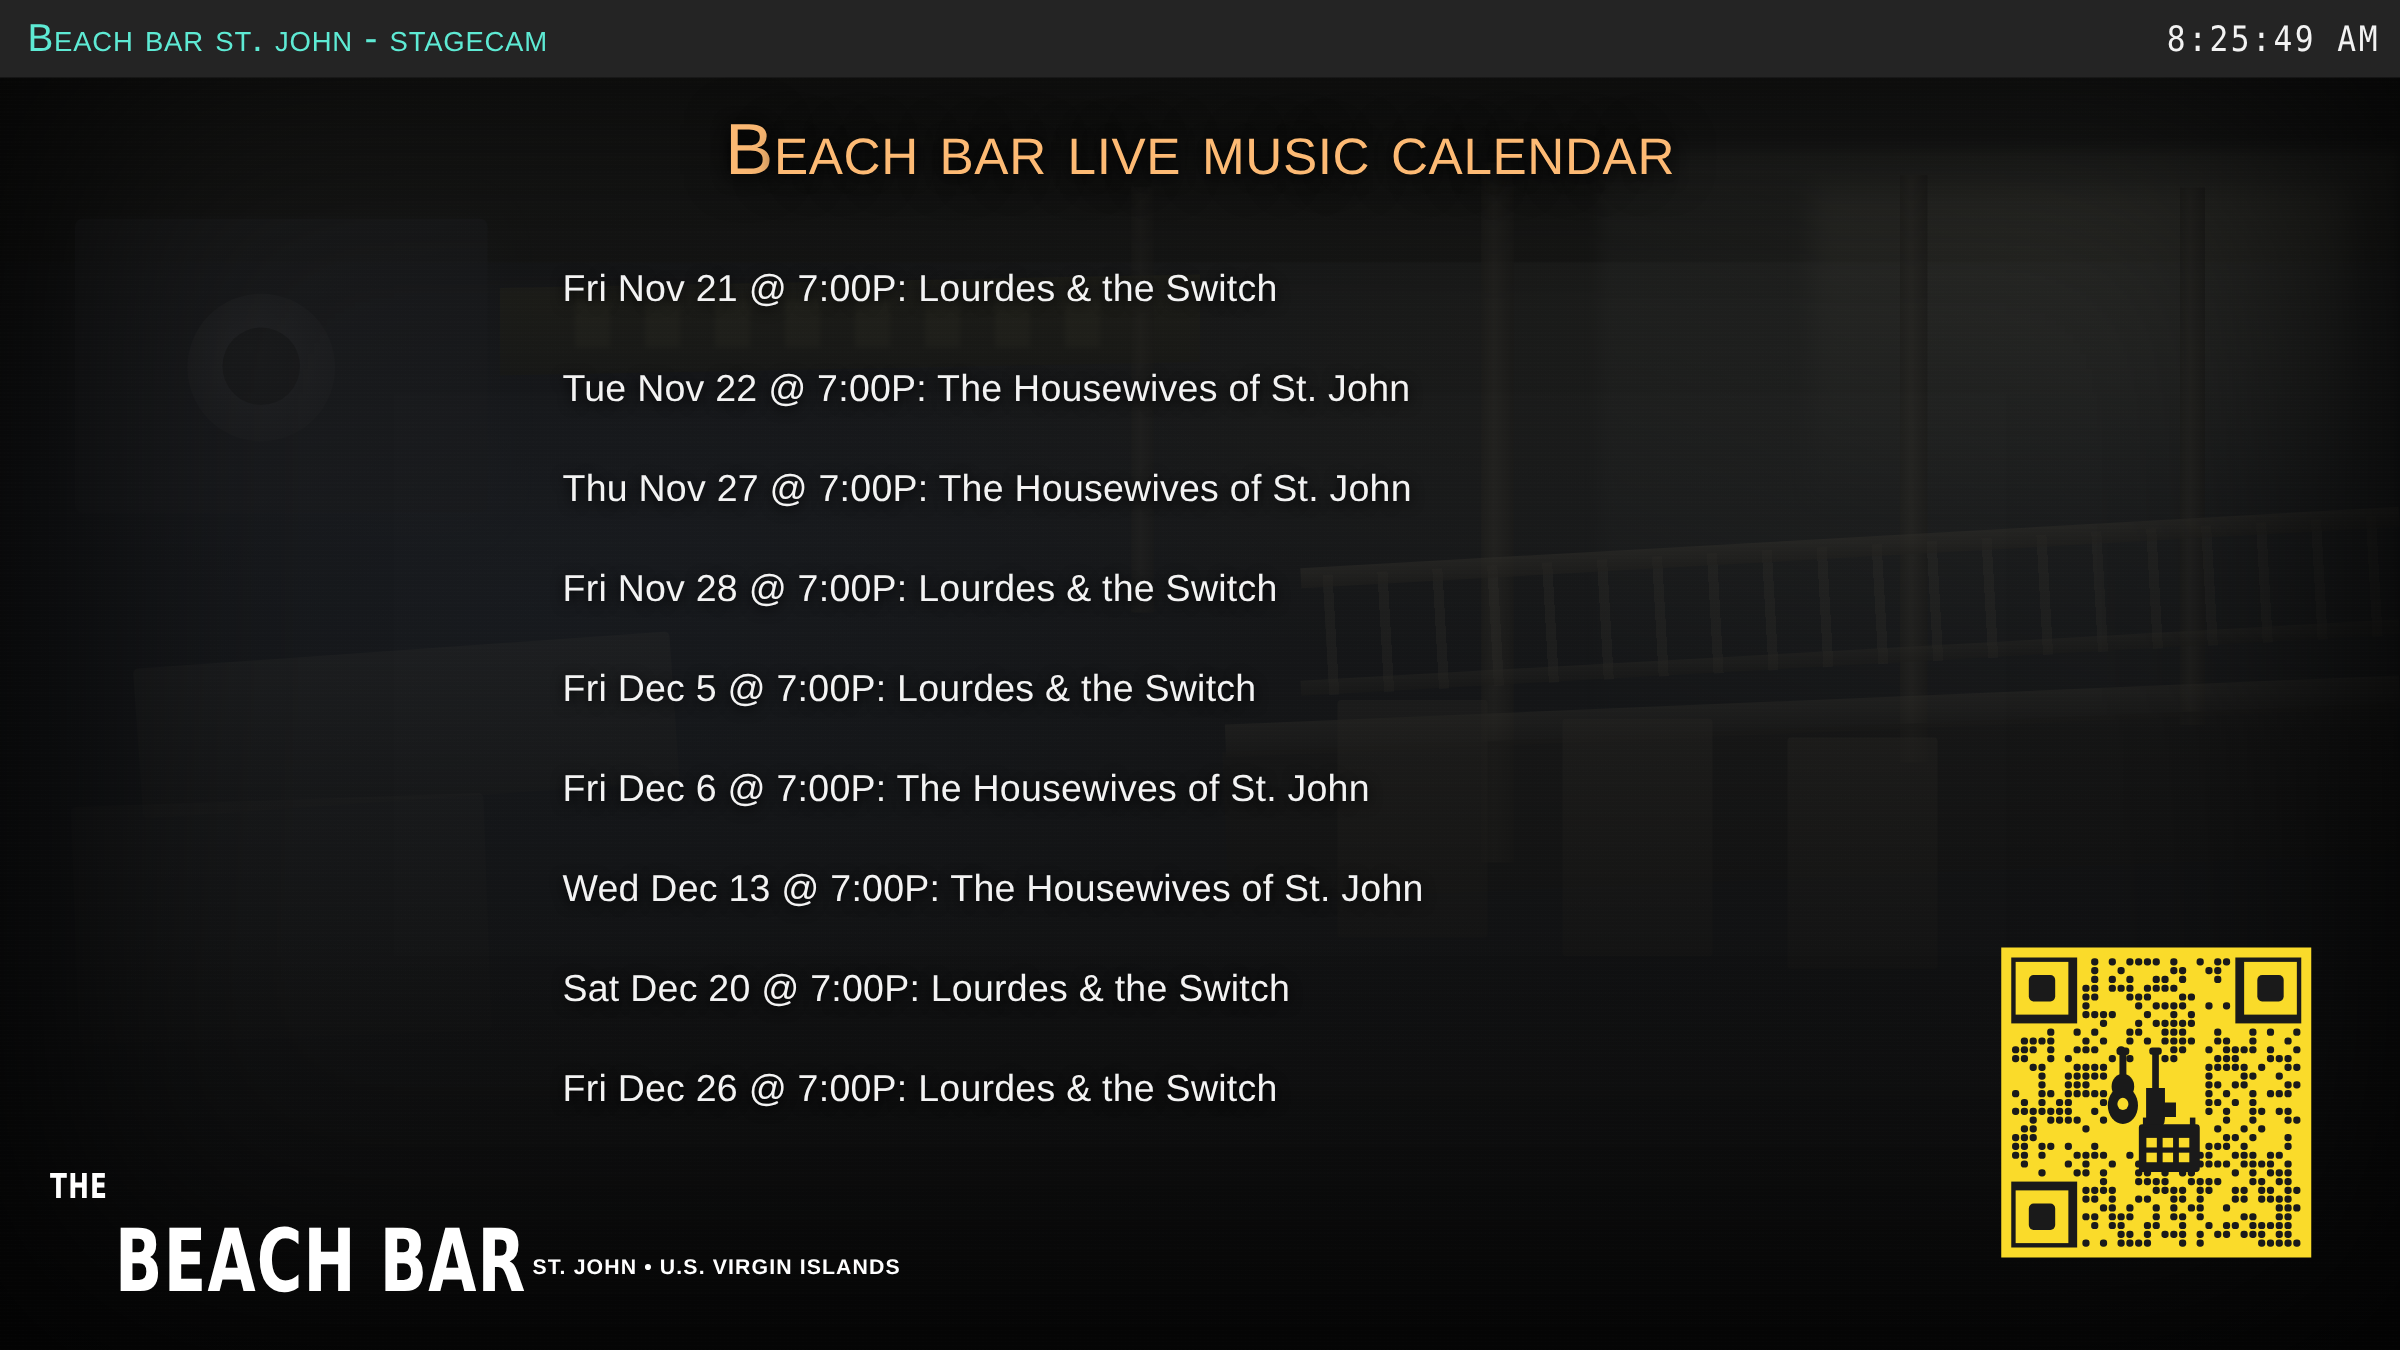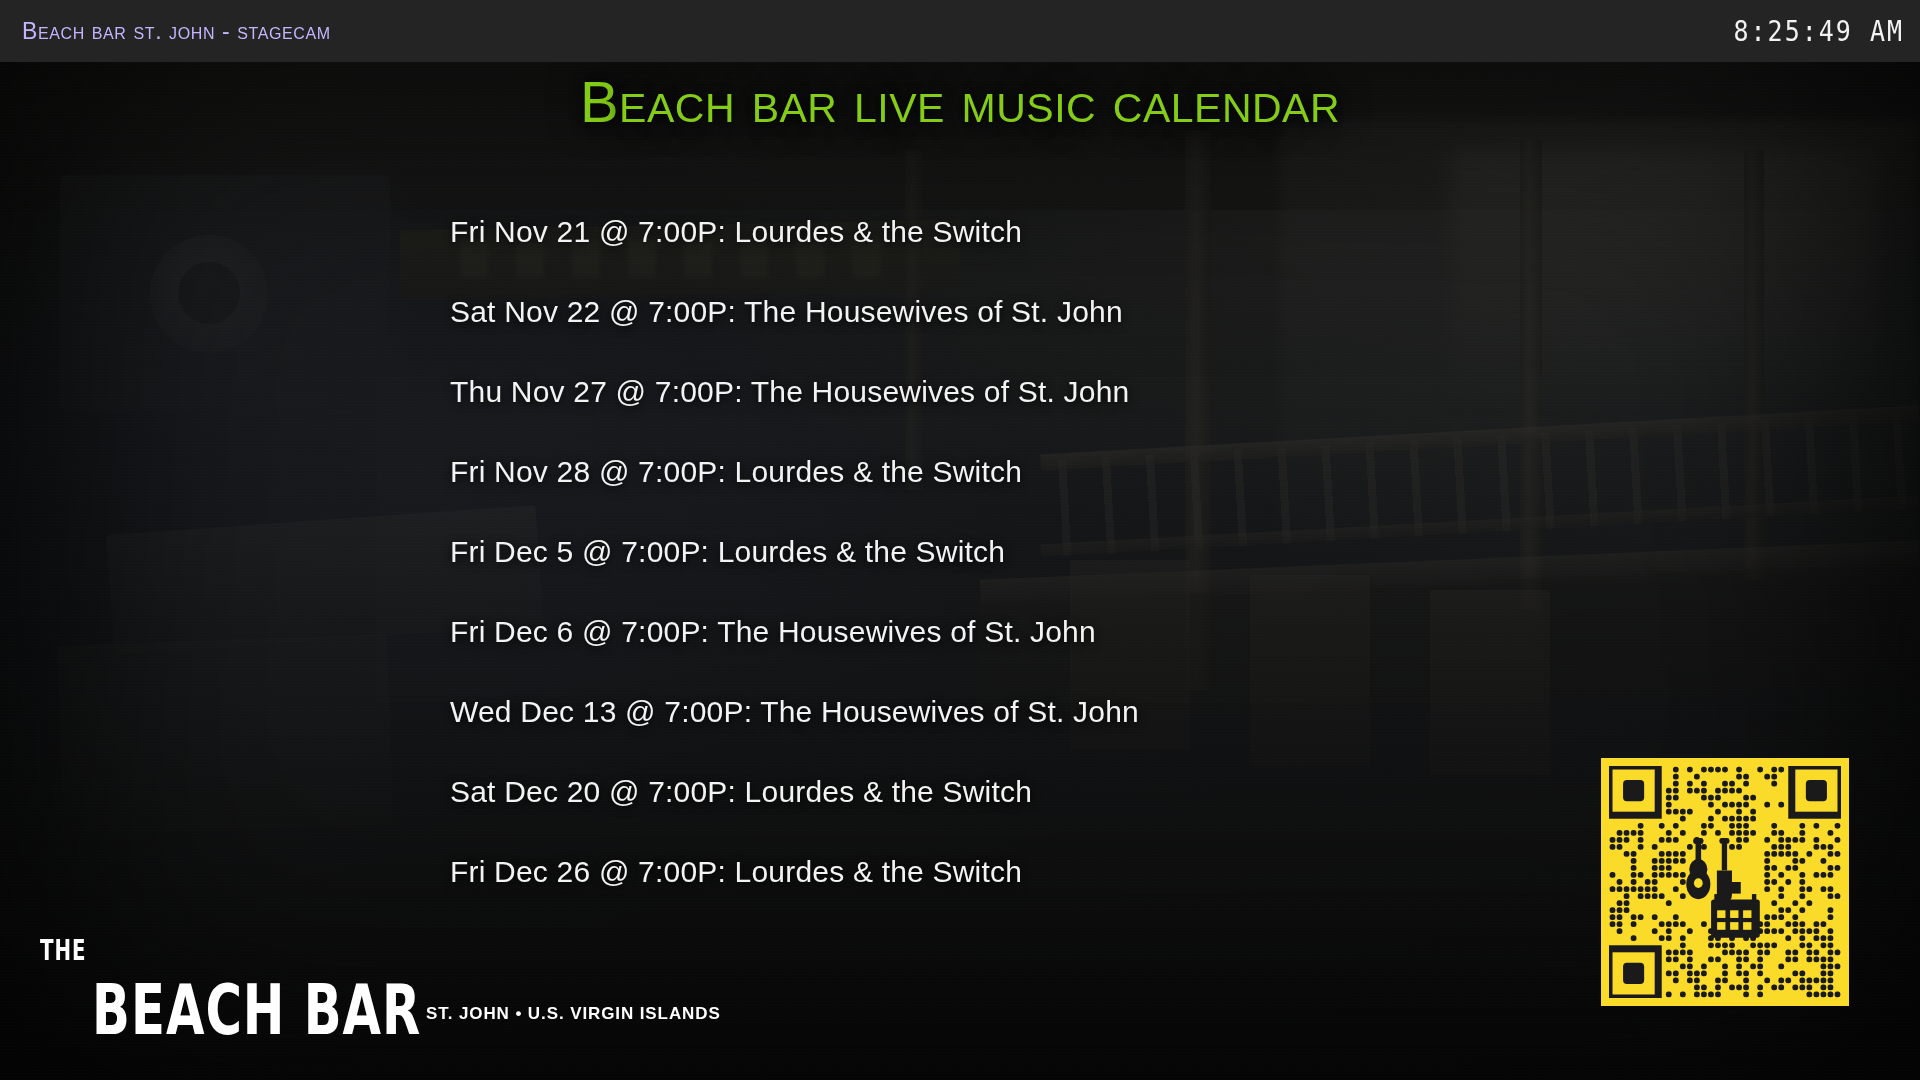--- a/index.html
+++ b/index.html
@@ -79,29 +79,29 @@
       linear-gradient(180deg, rgba(12,12,12,.72) 0%, rgba(14,14,14,.66) 40%, rgba(10,10,10,.80) 100%); }
   .vignette { inset:0; box-shadow: inset 0 0 260px 70px rgba(0,0,0,.78); }
   .grain { inset:0; opacity:.05;
     background-image:repeating-linear-gradient(0deg, rgba(255,255,255,.10) 0 1px, transparent 1px 3px),
                      repeating-linear-gradient(90deg, rgba(255,255,255,.07) 0 1px, transparent 1px 3px); }
 
   
   #topbar { position:absolute; left:0; top:0; width:1920px; height:62px;
     background:#242424; display:flex; align-items:center; justify-content:space-between;
     padding:0 16px 0 22px; z-index:20; }
-  #cam-title { color:#c4b5fd; font-size:23px; font-weight:400; letter-spacing:.6px;
+  #cam-title { color:#5eead4; font-size:31px; font-weight:400; letter-spacing:.6px;
     font-variant:small-caps; text-transform:lowercase; white-space:nowrap; }
   #cam-title::first-letter { text-transform:uppercase; }
   #clock { color:#f2f2f2; font-family:"DejaVu Sans Mono", monospace; font-size:25px;
     letter-spacing:2px; white-space:nowrap; transform:scaleY(1.12); }
 
   
-  #page-title { position:absolute; left:0; top:68px; width:1920px; text-align:center; z-index:15;
-    color:#84cc16; font-size:58px; font-weight:400; letter-spacing:.5px;
+  #page-title { position:absolute; left:0; top:86px; width:1920px; text-align:center; z-index:15;
+    color:#fdba74; font-size:58px; font-weight:400; letter-spacing:.5px;
     font-variant:small-caps; text-transform:lowercase;
     text-shadow:0 2px 14px rgba(0,0,0,.95), 0 0 34px rgba(0,0,0,.85); }
   #page-title::first-letter { text-transform:uppercase; }
 
   
   #events { position:absolute; left:450px; top:192px; z-index:15; }
   .event-row { height:80px; display:flex; align-items:center; }
   .event-text { color:#f3f3f3; font-size:30px; font-weight:300; letter-spacing:.2px;
     white-space:nowrap; text-shadow:0 2px 10px rgba(0,0,0,.95); }
 
@@ -164,21 +164,21 @@
     <div id="clock">8:25:49 AM</div>
   </div>
 
   <div id="page-title">Beach Bar Live Music Calendar</div>
 
   <div id="events">
       <div class="event-row">
         <div class="event-text">Fri Nov 21 @ 7:00P: Lourdes &amp; the Switch</div>
       </div>
       <div class="event-row">
-        <div class="event-text">Sat Nov 22 @ 7:00P: The Housewives of St. John</div>
+        <div class="event-text">Tue Nov 22 @ 7:00P: The Housewives of St. John</div>
       </div>
       <div class="event-row">
         <div class="event-text">Thu Nov 27 @ 7:00P: The Housewives of St. John</div>
       </div>
       <div class="event-row">
         <div class="event-text">Fri Nov 28 @ 7:00P: Lourdes &amp; the Switch</div>
       </div>
       <div class="event-row">
         <div class="event-text">Fri Dec 5 @ 7:00P: Lourdes &amp; the Switch</div>
       </div>

